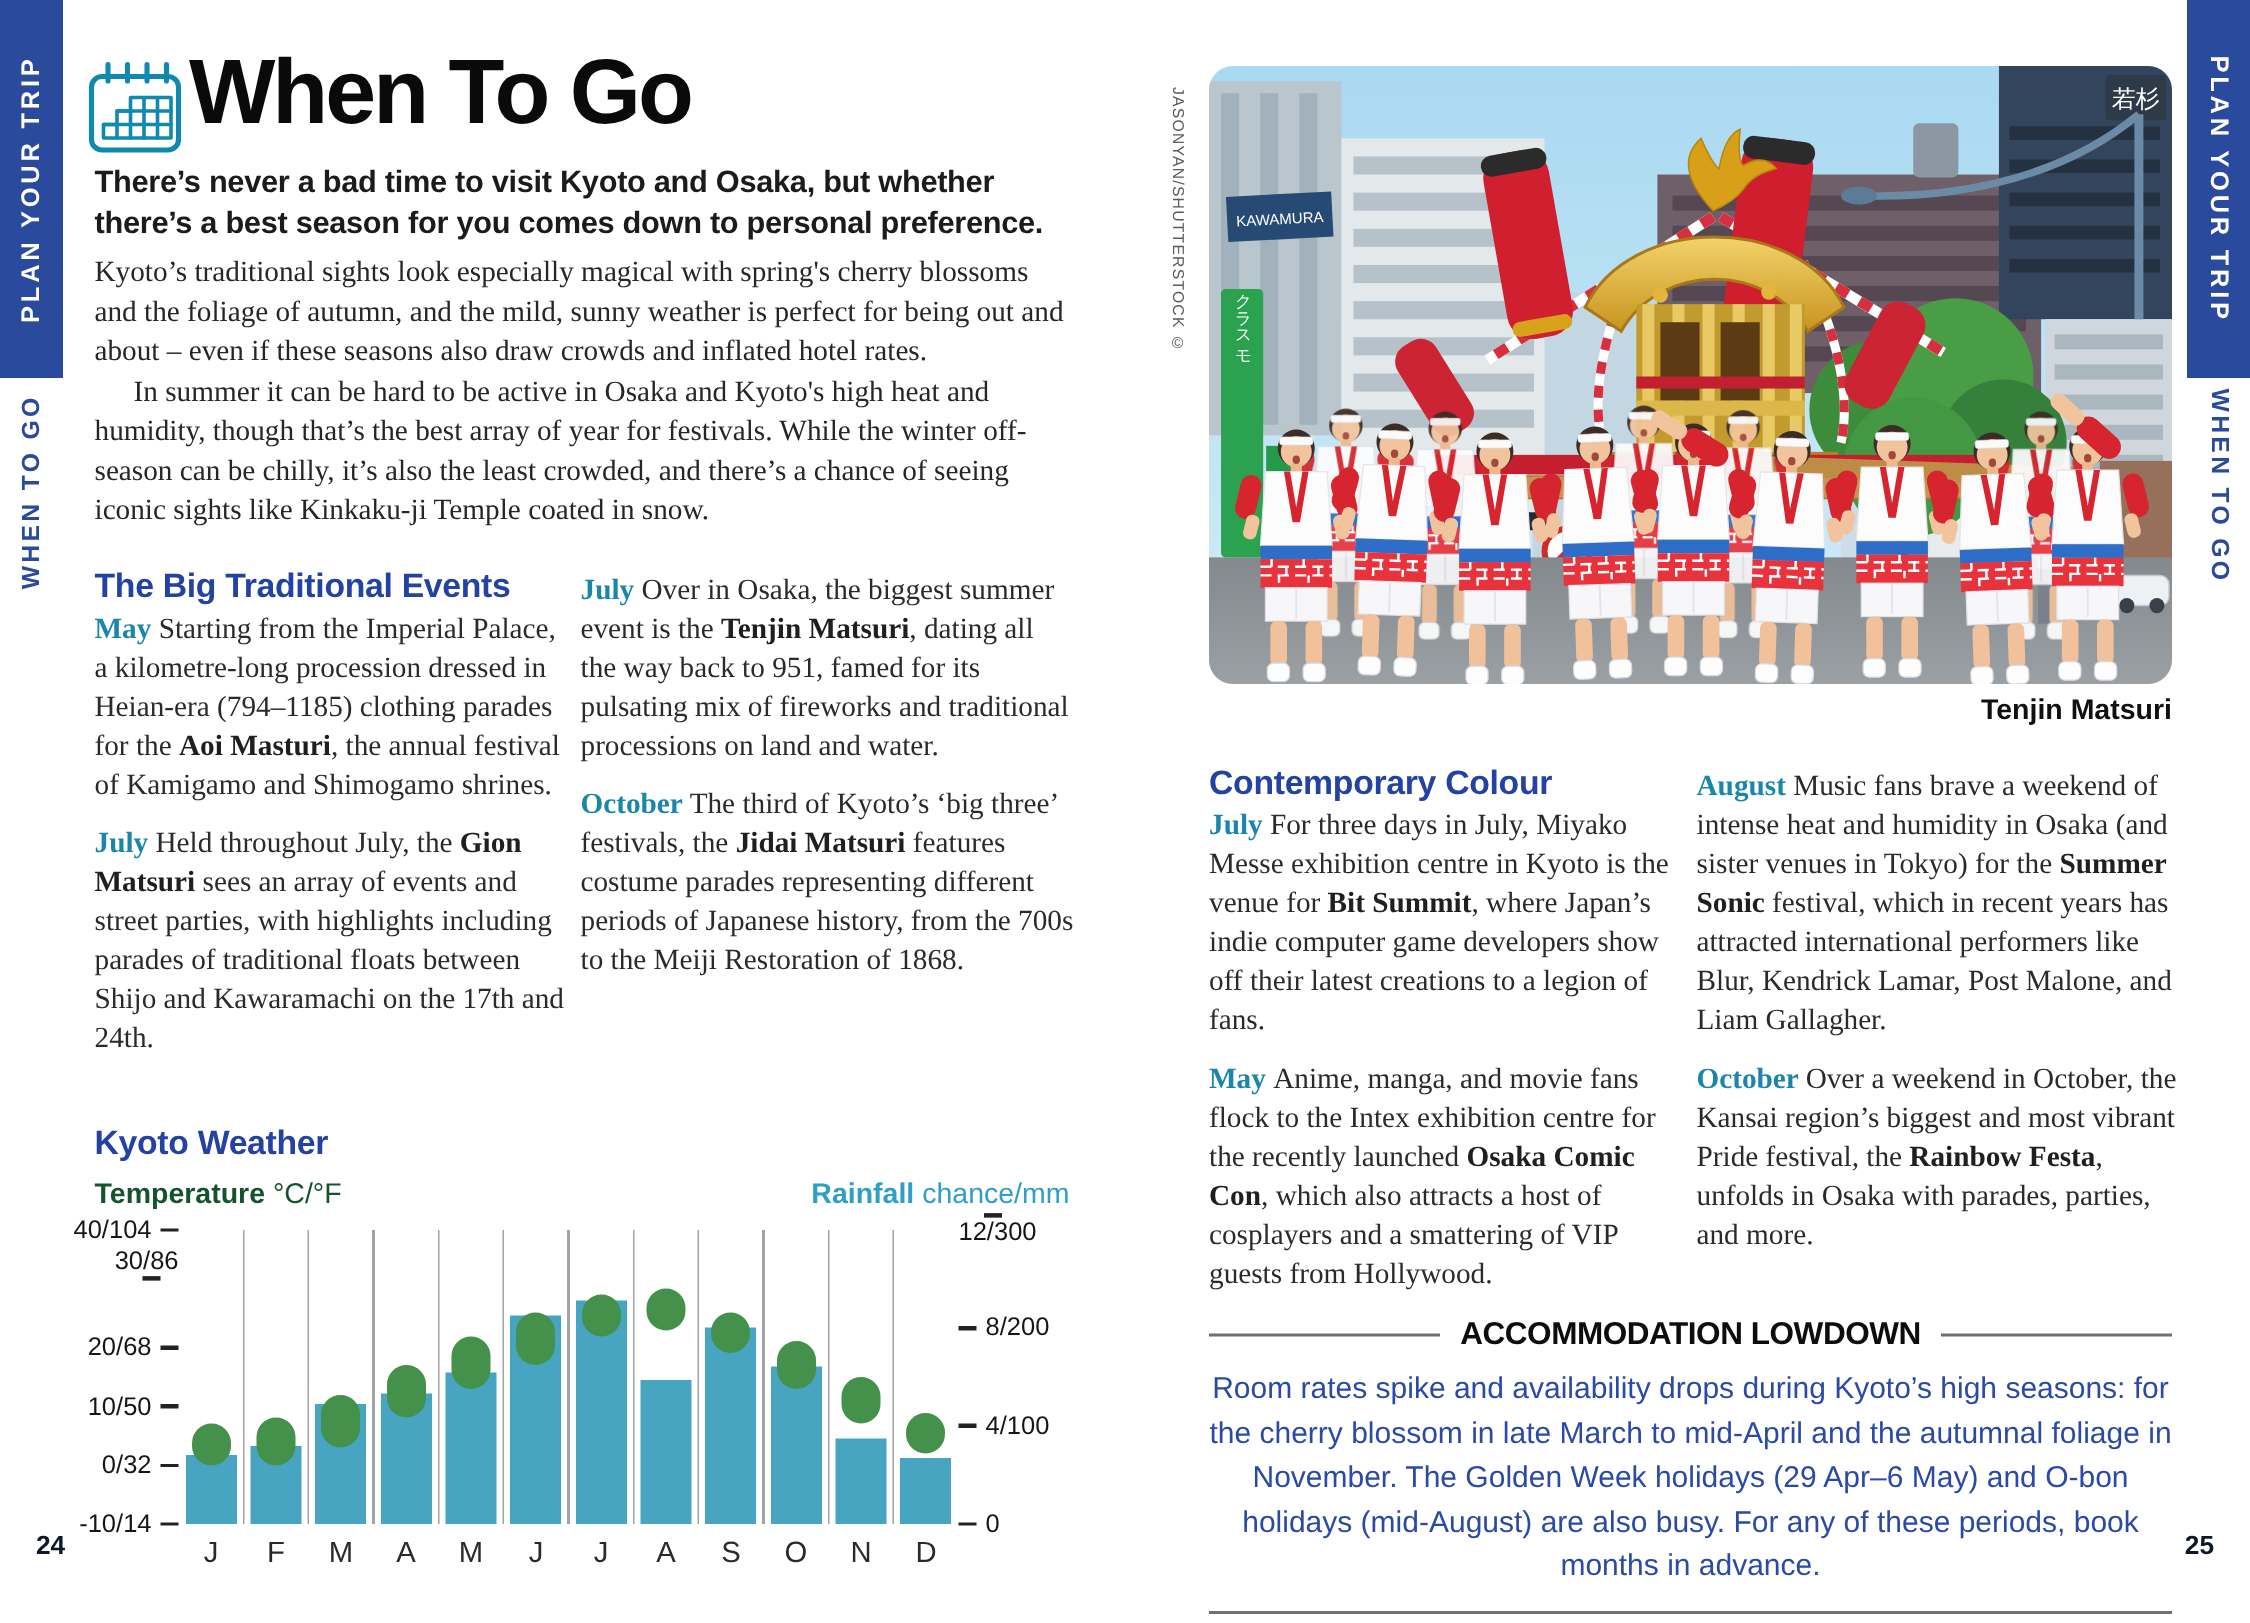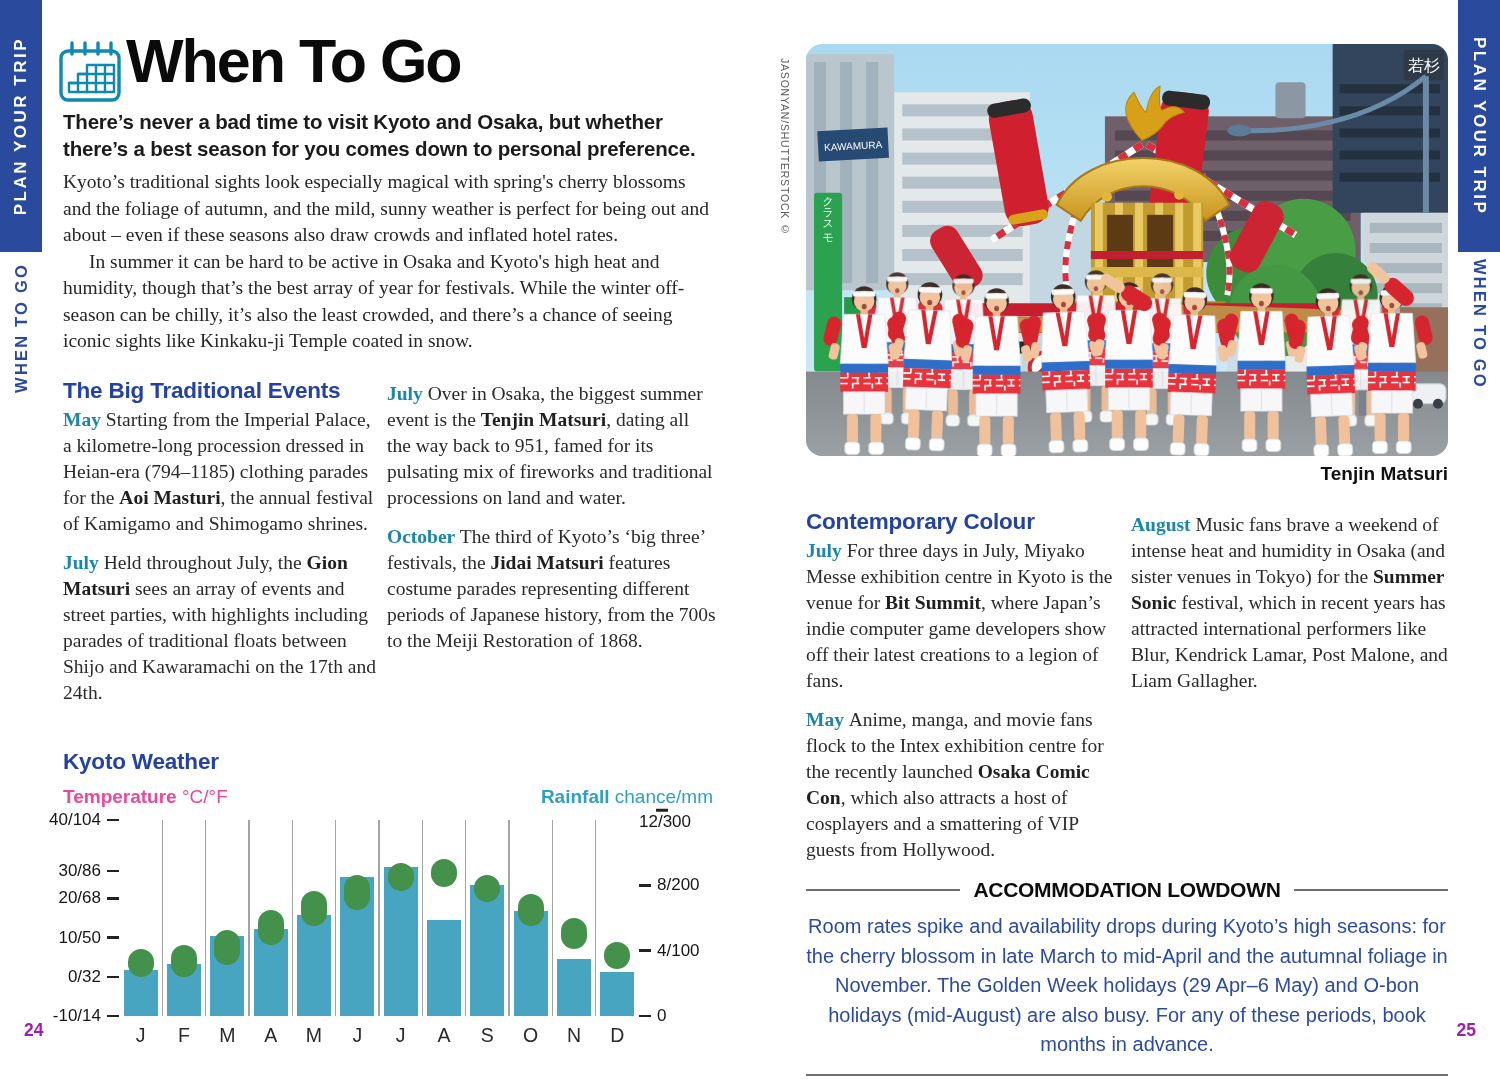--- a/index.html
+++ b/index.html
@@ -8,21 +8,21 @@
   
   .band{position:absolute;top:0;width:42px;height:252px;background:#2a4a9d;display:flex;align-items:center;justify-content:center;}
   .band-left{left:0;} .band-right{right:0;}
   .vup{writing-mode:vertical-rl;transform:rotate(180deg);}
   .vdown{writing-mode:vertical-rl;}
   .band span{color:#fff;font-weight:700;font-size:17px;letter-spacing:2.5px;white-space:nowrap;}
   .chap{position:absolute;width:42px;display:flex;align-items:center;justify-content:center;
         color:#2a4a9d;font-weight:700;font-size:16.5px;letter-spacing:2.2px;white-space:nowrap;}
   .chap-left{left:0;top:262px;height:132px;}
   .chap-right{right:0;top:254px;height:140px;}
-  .pagenum{position:absolute;top:1020px;font-weight:700;font-size:17.5px;color:#a21caf;}
+  .pagenum{position:absolute;top:1020px;font-weight:700;font-size:17.5px;color:#0f172a;}
   .pn-left{left:24px;} .pn-right{left:1442px;width:34px;text-align:right;}
   
   .cal-icon{position:absolute;left:56px;top:40px;}
   h1.title{position:absolute;left:126px;top:26px;margin:0;font-size:61px;font-weight:800;
            letter-spacing:-2px;color:#0a0a0a;}
   .intro{position:absolute;left:63px;top:108px;width:648px;margin:0;
          font-size:20.5px;line-height:27px;font-weight:700;color:#1b1b1b;letter-spacing:-0.2px;}
   .overview{position:absolute;left:63px;top:169px;width:652px;
             font-family:"Liberation Serif",serif;font-size:19.5px;line-height:26.5px;color:#262626;}
   .overview p{margin:0;}
@@ -35,21 +35,21 @@
   .ec1{left:63px;top:407px;width:316px;}
   .ec2{left:387px;top:381px;width:330px;}
   .cc1{left:806px;top:538px;width:312px;}
   .cc2{left:1131px;top:512px;width:322px;}
   p.event{margin:0 0 13px;font-family:"Liberation Serif",serif;font-size:19.5px;line-height:26px;color:#2a2a2a;}
   p.event .month{font-weight:700;color:#1a86ab;}
   p.event b{color:#1f1f1f;}
   
   .chart{position:absolute;left:63px;top:786px;width:650px;}
   .legend{display:flex;justify-content:space-between;font-size:19px;height:24px;}
-  .leg-t{color:#ec4899;} .leg-r{color:#2f9fc6;}
+  .leg-t{color:#14532d;} .leg-r{color:#2f9fc6;}
   .legend b{font-weight:700;}
   .plot-row{display:flex;margin-top:10px;}
   .yax{position:relative;height:196px;font-size:17px;color:#161616;}
   #yl{width:56px;} #yr{width:74px;}
   .tick{position:absolute;display:flex;align-items:center;transform:translateY(-50%);white-space:nowrap;}
   .tick .dash{display:inline-block;width:12px;height:2.5px;background:#222;}
   #yl .tick{right:0;} #yl .tick .dash{margin-left:6px;}
   #yr .tick{left:0;} #yr .tick .dash{margin-right:6px;}
   #plot{position:relative;width:520px;height:196px;}
   .grid{position:absolute;top:0;bottom:0;width:1.5px;background:#a3a3a3;}
@@ -127,21 +127,21 @@
       <div class="leg-r">
         <b>Rainfall</b> <span>chance/mm</span>
       </div>
     </div>
     <div class="plot-row">
       <div class="yax" id="yl">
           <div class="tick" style="top: 0px;">
             <span>40/104</span>
             <i class="dash"></i>
           </div>
-          <div class="tick" style="top: 51px;">
+          <div class="tick" style="top: 22px; flex-direction: column;">
             <span>30/86</span>
             <i class="dash"></i>
           </div>
           <div class="tick" style="top: 78.4px;">
             <span>20/68</span>
             <i class="dash"></i>
           </div>
           <div class="tick" style="top: 117.6px;">
             <span>10/50</span>
             <i class="dash"></i>
@@ -439,20 +439,21 @@
   </div>
   <div class="caption">Tenjin Matsuri</div>
 
   <h2 class="sec h-contemp">Contemporary Colour</h2>
   <div class="evcol cc1">
     <p class="event"><span class="month">July </span><span>For three days in July, Miyako Messe exhibition centre in Kyoto is the venue for </span><b>Bit Summit</b><span>, where Japan’s indie computer game developers show off their latest creations to a legion of fans.</span></p>
     <p class="event"><span class="month">May </span><span>Anime, manga, and movie fans flock to the Intex exhibition centre for the recently launched </span><b>Osaka Comic Con</b><span>, which also attracts a host of cosplayers and a smattering of VIP guests from Hollywood.</span></p>
   </div>
   <div class="evcol cc2">
     <p class="event"><span class="month">August </span><span>Music fans brave a weekend of intense heat and humidity in Osaka (and sister venues in Tokyo) for the </span><b>Summer Sonic</b><span> festival, which in recent years has attracted international performers like Blur, Kendrick Lamar, Post Malone, and Liam Gallagher.</span></p>
+    <p class="event"><span class="month">October </span><span>Over a weekend in October, the Kansai region’s biggest and most vibrant Pride festival, the </span><b>Rainbow Festa</b><span>, unfolds in Osaka with parades, parties, and more.</span></p>
   </div>
 
   <div class="accom">
     <div class="accom-head">
       <div class="rule"></div>
       <div class="txt">ACCOMMODATION LOWDOWN</div>
       <div class="rule"></div>
     </div>
     <div class="accom-body">Room rates spike and availability drops during Kyoto’s high seasons: for the cherry blossom in late March to mid-April and the autumnal foliage in November. The Golden Week holidays (29 Apr–6 May) and O-bon holidays (mid-August) are also busy. For any of these periods, book months in advance.</div>
     <div class="accom-foot"></div>

